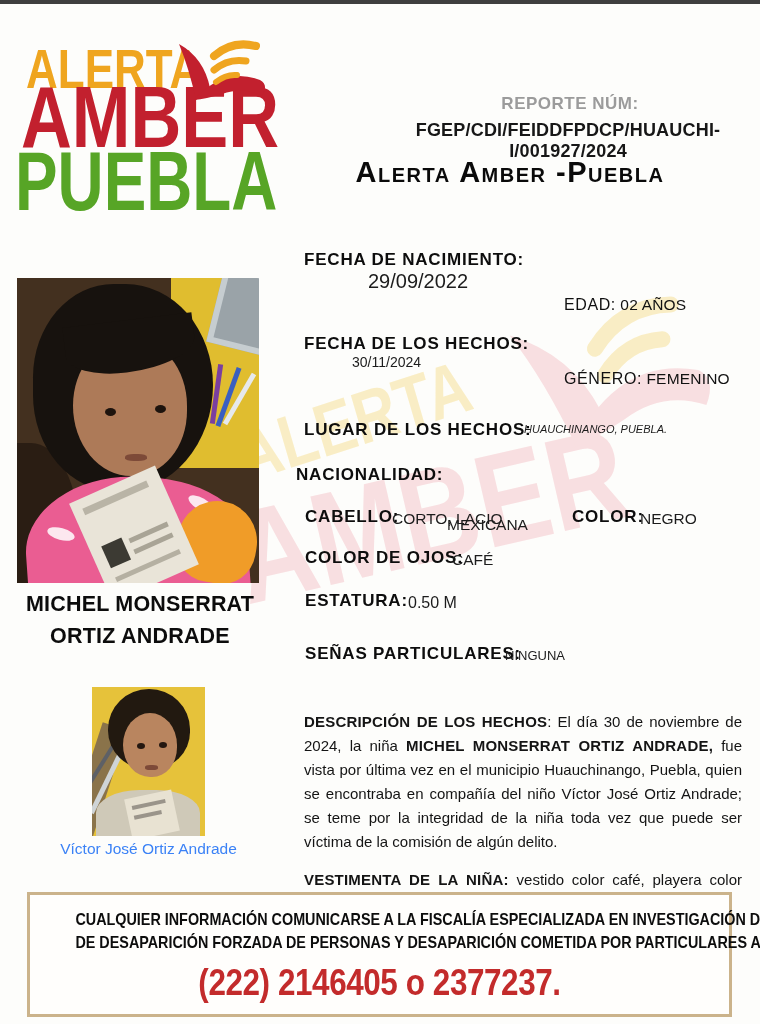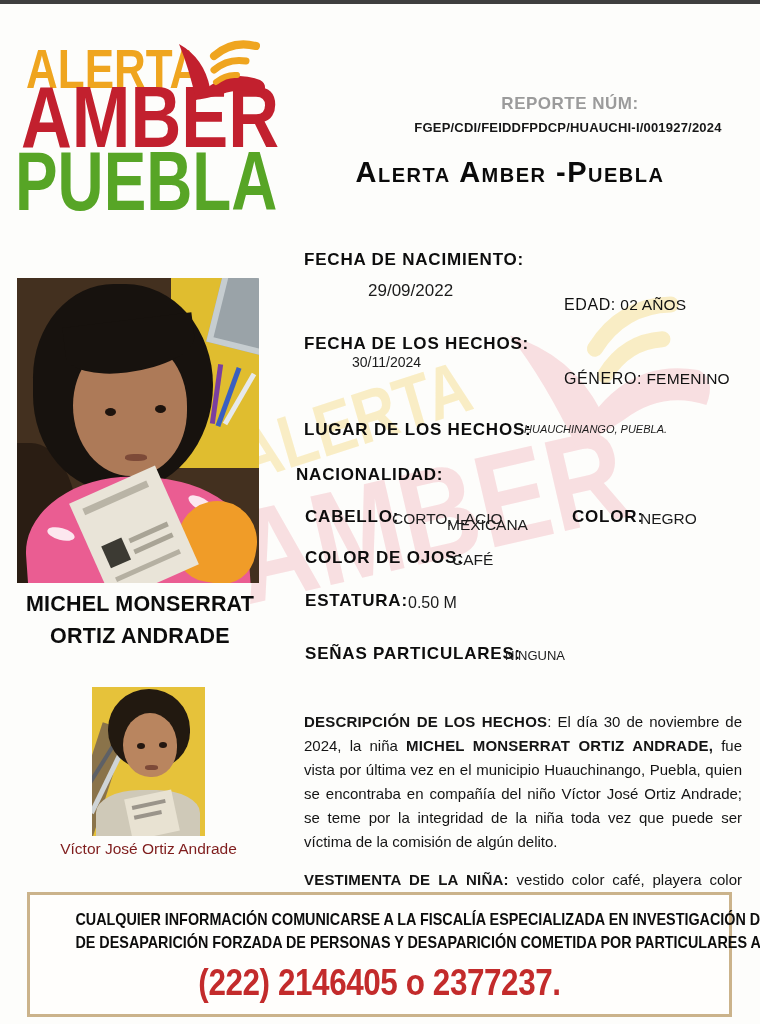--- a/index.html
+++ b/index.html
@@ -12,21 +12,21 @@
   
   .lg{font-weight:bold;line-height:1;transform-origin:0 0;white-space:nowrap;}
   .lg1{left:26px;top:42px;font-size:55px;color:#EFA51F;transform:scale(.80,1);}
   .lg2{left:21px;top:73px;font-size:88px;color:#C2202E;transform:scale(.80,1);}
   .lg3{left:15px;top:139px;font-size:84px;color:#57A526;transform:scale(.76,1);}
   .swoosh{left:176px;top:38px;width:96px;height:86px;}
 
   
   .report-label{left:420px;top:94px;width:300px;text-align:center;font-size:17px;
     font-weight:bold;color:#9b9b9b;letter-spacing:.5px;}
-  .report-number{left:400px;top:120px;width:336px;text-align:center;font-size:13px;
+  .report-number{left:400px;top:120px;width:336px;text-align:center;font-size:18px;
     font-weight:bold;color:#171717;letter-spacing:.2px;}
   .doc-title{left:260px;top:156px;width:500px;text-align:center;font-size:29px;
     font-weight:bold;font-variant:small-caps;letter-spacing:1.5px;color:#0a0a0a;}
 
   
   .watermark{left:222px;top:350px;width:520px;height:300px;opacity:.30;
     transform:rotate(-13deg);pointer-events:none;z-index:1;}
   .wm-word{position:absolute;font-weight:bold;line-height:1;transform-origin:0 0;white-space:nowrap;}
   .wm1{left:30px;top:18px;font-size:74px;color:#F2CB4A;transform:scale(.82,1) rotate(-4deg);}
   .wm2{left:8px;top:88px;font-size:132px;color:#EE9CA6;transform:scale(.82,1);}
@@ -76,21 +76,21 @@
   .ps-eye.l{left:45px;top:56px;} .ps-eye.r{left:67px;top:55px;}
   .ps-mouth{left:53px;top:78px;width:13px;height:5px;background:#7d4a38;border-radius:40%;}
   .ps-body{left:4px;bottom:-8px;width:104px;height:54px;background:#cfc9b8;border-radius:42% 42% 0 0;}
   .ps-paper{left:36px;bottom:0px;width:48px;height:42px;background:#e8e2d2;transform:rotate(-12deg);}
   .ps-scrib{position:absolute;left:6px;top:8px;width:34px;height:4px;background:#9a948a;}
   .ps-scrib2{position:absolute;left:6px;top:18px;width:28px;height:4px;background:#9a948a;}
 
   
   .child-name{left:16px;top:588px;width:248px;text-align:center;font-weight:bold;
     font-size:21.5px;line-height:32px;letter-spacing:.2px;color:#0c0c0c;z-index:5;}
-  .companion-caption{left:22px;top:840px;width:253px;text-align:center;font-size:15.5px;color:#7f1d1d;z-index:5;}
+  .companion-caption{left:22px;top:840px;width:253px;text-align:center;font-size:15.5px;color:#3b82f6;z-index:5;}
 
   
   .desc{left:304px;top:710px;width:438px;font-size:15px;line-height:24px;
     text-align:justify;color:#141414;z-index:5;}
   .desc b{letter-spacing:.2px;}
   .clothing{margin-top:14px;}
 
   
   .footer-box{left:27px;top:892px;width:705px;height:125px;border:3px solid #CBB38B;
     background:#fffefc;z-index:5;text-align:center;padding-top:13px;}
@@ -158,21 +158,21 @@
         <div class="ln3"></div>
     </div>
   </div>
 
   <div class="abs child-name">
     <span style="display:block">MICHEL MONSERRAT</span>
     <span style="display:block">ORTIZ ANDRADE</span>
   </div>
 
   <div class="abs fl" style="left:304px;top:250px;text-align:right;">FECHA DE NACIMIENTO:</div>
-  <div class="abs fv" style="left:368px;top:281px;font-size:17px;text-align:right;">29/09/2022</div>
+  <div class="abs fv" style="left:368px;top:270px;font-size:20px;text-align:right;">29/09/2022</div>
 
   <div class="abs" style="left:564px;top:296px;z-index:5;">
     <span class="inline-lbl">EDAD:</span>
     <span class="inline-val">02 AÑOS</span>
   </div>
 
   <div class="abs fl" style="left:304px;top:334px;">FECHA DE LOS HECHOS:</div>
   <div class="abs fv" style="left:352px;top:354px;font-size:14px;">30/11/2024</div>
 
   <div class="abs fl" style="left:304px;top:420px;">LUGAR DE LOS HECHOS:</div>

